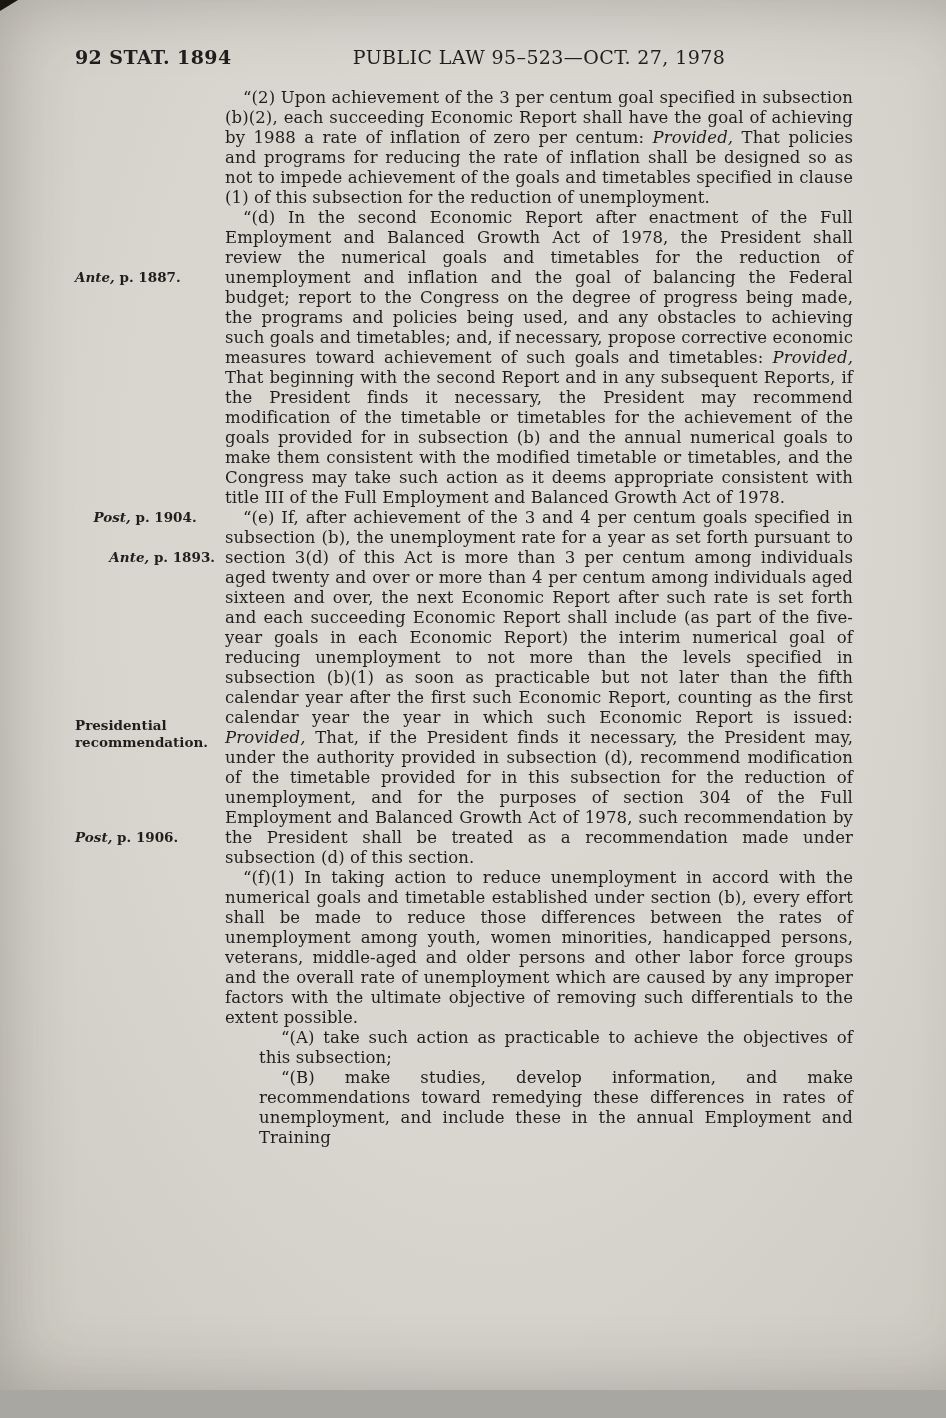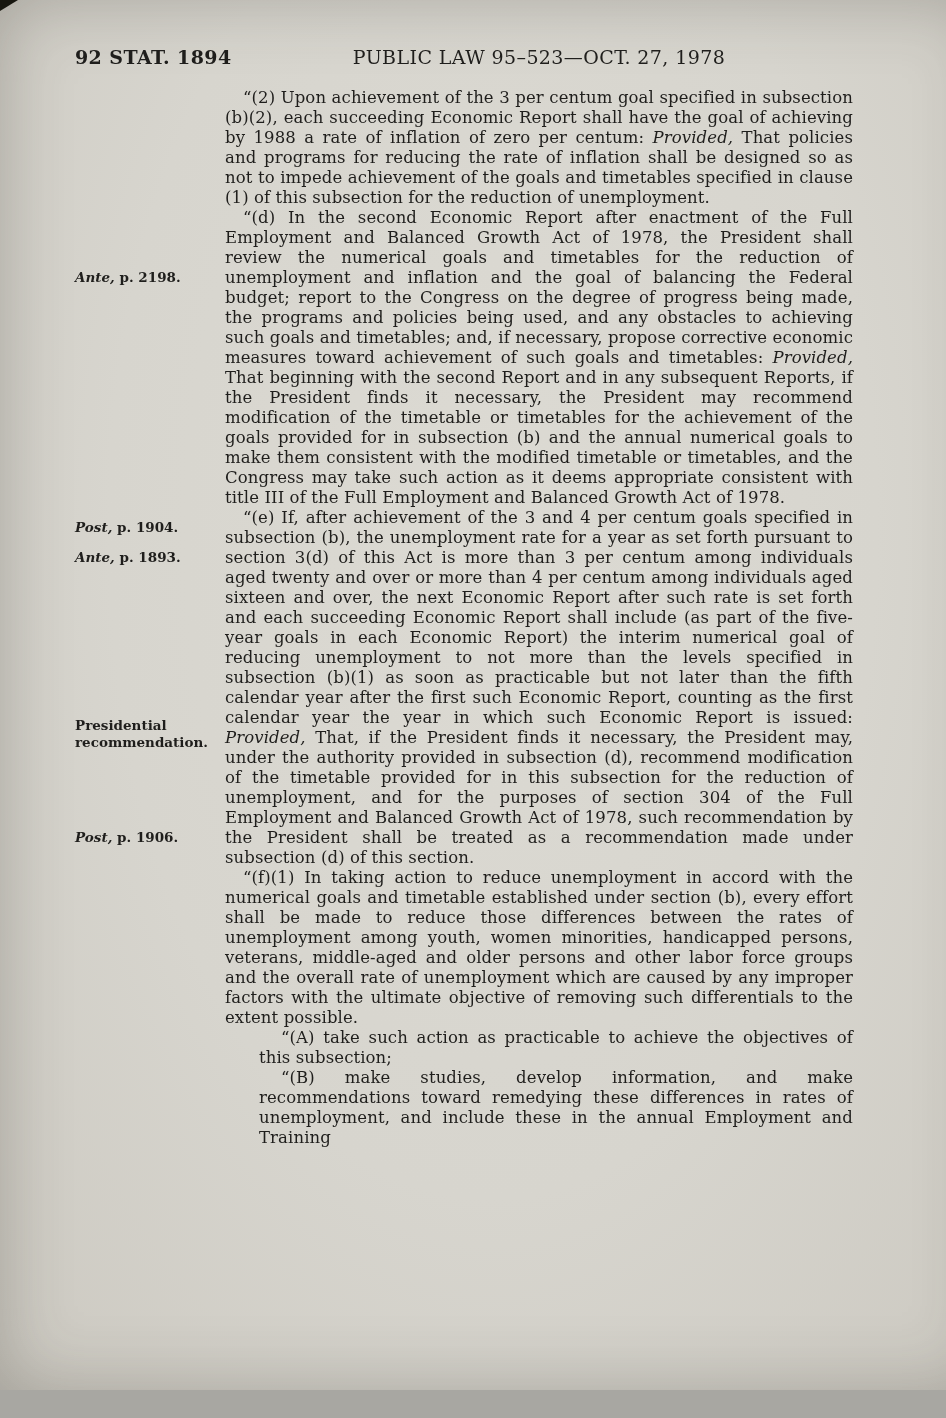--- a/index.html
+++ b/index.html
@@ -102,27 +102,27 @@
 
   <div class="law-title">PUBLIC LAW 95–523—OCT. 27, 1978</div>
 
   <div class="text-column">
 
     <div class="para-wrap">
       <span><span>“(2) Upon achievement of the 3 per centum goal specified in subsection (b)(2), each succeeding Economic Report shall have the goal of achieving by 1988 a rate of inflation of zero per centum: </span><span class="it">Provided,</span><span> That policies and programs for reducing the rate of inflation shall be designed so as not to impede achievement of the goals and timetables specified in clause (1) of this subsection for the reduction of unemployment.</span></span>
     </div>
 
     <div class="para-wrap">
-      <aside class="margin-note" style="top: 61px;"><span class="it">Ante,</span><span> p. 2198.</span></aside>
-      <aside class="margin-note" style="top: 311px;"><span class="it">Post,</span><span> p. 1904.</span></aside>
+      <aside class="margin-note" style="top: 61px;"><span class="it">Ante,</span><span> p. 1887.</span></aside>
+      <aside class="margin-note" style="top: 301px; text-align: center;"><span class="it">Post,</span><span> p. 1904.</span></aside>
       <span><span>“(d) In the second Economic Report after enactment of the Full Employment and Balanced Growth Act of 1978, the President shall review the numerical goals and timetables for the reduction of unemployment and inflation and the goal of balancing the Federal budget; report to the Congress on the degree of progress being made, the programs and policies being used, and any obstacles to achieving such goals and timetables; and, if necessary, propose corrective economic measures toward achievement of such goals and timetables: </span><span class="it">Provided,</span><span> That beginning with the second Report and in any subsequent Reports, if the President finds it necessary, the President may recommend modification of the timetable or timetables for the achievement of the goals provided for in subsection (b) and the annual numerical goals to make them consistent with the modified timetable or timetables, and the Congress may take such action as it deems appropriate consistent with title III of the Full Employment and Balanced Growth Act of 1978.</span></span>
     </div>
 
     <div class="para-wrap">
-      <aside class="margin-note" style="top: 41px;"><span class="it">Ante,</span><span> p. 1893.</span></aside>
+      <aside class="margin-note" style="top: 41px; text-align: right;"><span class="it">Ante,</span><span> p. 1893.</span></aside>
       <aside class="margin-note" style="top: 209px;"><span>Presidential recommendation.</span></aside>
       <aside class="margin-note" style="top: 321px;"><span class="it">Post,</span><span> p. 1906.</span></aside>
       <span><span>“(e) If, after achievement of the 3 and 4 per centum goals specified in subsection (b), the unemployment rate for a year as set forth pursuant to section 3(d) of this Act is more than 3 per centum among individuals aged twenty and over or more than 4 per centum among individuals aged sixteen and over, the next Economic Report after such rate is set forth and each succeeding Economic Report shall include (as part of the five-year goals in each Economic Report) the interim numerical goal of reducing unemployment to not more than the levels specified in subsection (b)(1) as soon as practicable but not later than the fifth calendar year after the first such Economic Report, counting as the first calendar year the year in which such Economic Report is issued: </span><span class="it">Provided,</span><span> That, if the President finds it necessary, the President may, under the authority provided in subsection (d), recommend modification of the timetable provided for in this subsection for the reduction of unemployment, and for the purposes of section 304 of the Full Employment and Balanced Growth Act of 1978, such recommendation by the President shall be treated as a recommendation made under subsection (d) of this section.</span></span>
     </div>
 
     <div class="para-wrap">
       <span><span>“(f)(1) In taking action to reduce unemployment in accord with the numerical goals and timetable established under section (b), every effort shall be made to reduce those differences between the rates of unemployment among youth, women minorities, handicapped persons, veterans, middle-aged and older persons and other labor force groups and the overall rate of unemployment which are caused by any improper factors with the ultimate objective of removing such differentials to the extent possible.</span></span>
     </div>
 
 

